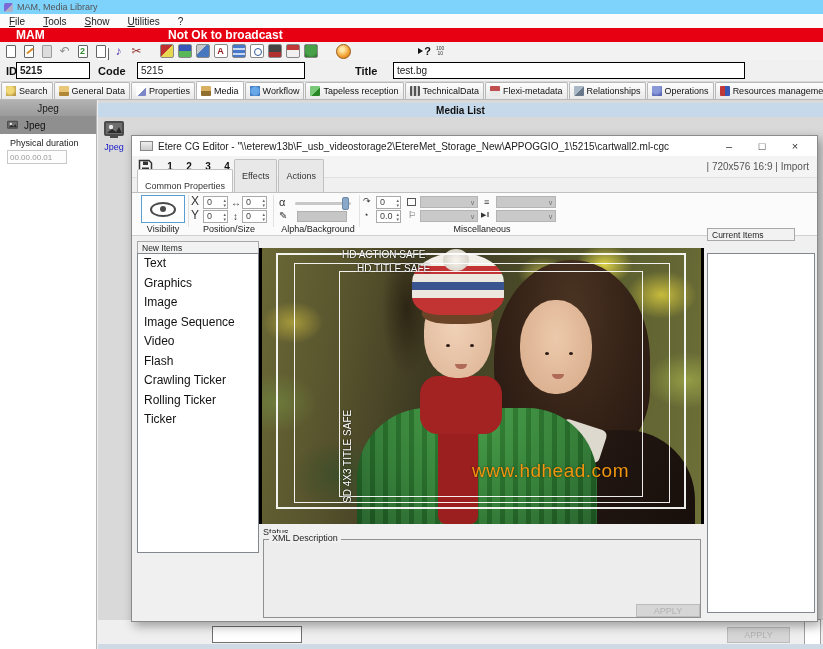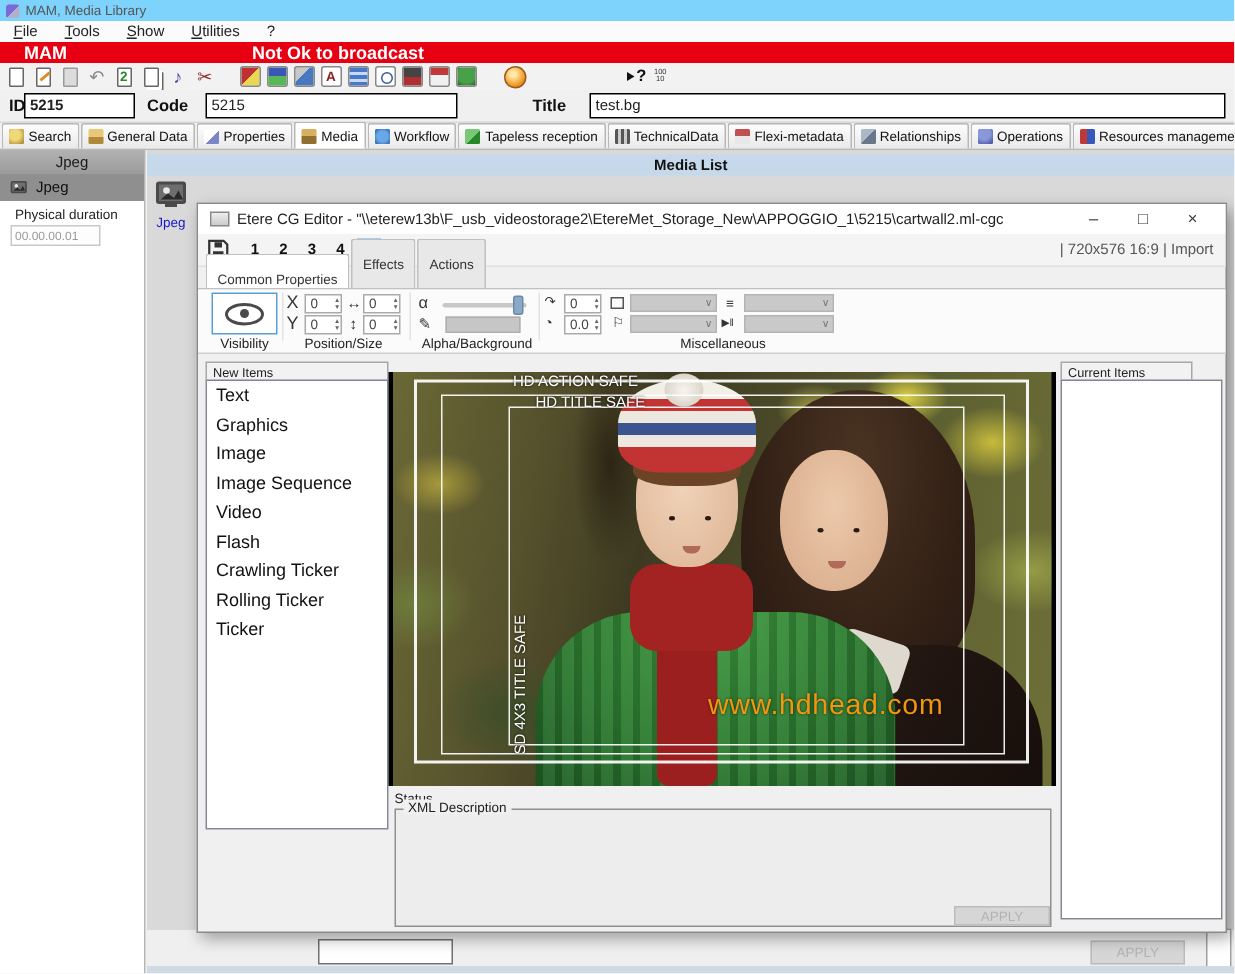--- a/index.html
+++ b/index.html
@@ -42,21 +42,21 @@
 .t-help{margin-left:66px;font-weight:bold;font-size:11px;color:#111;}
 .tri{width:0;height:0;border-left:5px solid #111;border-top:3px solid transparent;border-bottom:3px solid transparent;margin-right:1px;}
 .t-count{font-size:5px;line-height:5px;white-space:pre;color:#333;margin-left:4px;text-align:center;}
 
 
 .fieldrow{left:0;top:60px;width:823px;height:22px;background:#f0f0f0;border-bottom:1px solid #d8d8d8;}
 .flabel{position:absolute;top:5px;font-size:11px;font-weight:bold;color:#111;}
 .finput{position:absolute;top:2px;height:17px;border:1px solid #000000;background:#fff;font-size:10px;padding:0 3px;color:#222;}
 #id-input{left:16px;width:74px;font-weight:bold;}
 #code-input{left:137px;width:168px;}
-#title-input{left:393px;width:424px;}
+#title-input{left:393px;width:352px;}
 
 
 .tabbar{left:0;top:82px;width:823px;height:18px;background:#f0f0f0;display:flex;align-items:flex-end;border-bottom:1px solid #b8b8b8;}
 .tab{display:inline-flex;align-items:center;gap:3px;padding:2px 4px;height:17px;border:1px solid #b8b8b8;border-bottom:none;background:linear-gradient(#fdfdfd,#e9e9e9);font-size:9px;white-space:nowrap;margin-left:1px;border-radius:2px 2px 0 0;}
 .tab.active{background:#fff;height:18px;}
 .tico{width:10px;height:10px;border-radius:1px;display:inline-block;}
 .c0{background:radial-gradient(circle at 40% 40%,#f0d878 40%,#a07828);}
 .c1{background:linear-gradient(#e8c878 55%,#b08838 55%);}
 .c2{background:linear-gradient(135deg,#fff 55%,#7a86c8 55%);}
 .c3{background:linear-gradient(#d8b060 50%,#907030 50%);}
@@ -443,17 +443,17 @@
       <div class="safe-label" style="left:98px;top:15px">HD TITLE SAFE</div>
       <div class="safe-label sd-vert">SD 4X3 TITLE SAFE</div>
       <div class="watermark">www.hdhead.com</div>
     </div>
 
     <div class="status-label">Status</div>
     <div class="xml-label">XML Description</div>
     <div class="xml-box"></div>
     <div class="xml-apply btn-disabled">APPLY</div>
 
-    <div class="list-header" style="left:575px;top:105px;width:88px">Current Items</div>
+    <div class="list-header" style="left:575px;top:92px;width:88px">Current Items</div>
     <div class="list-box" style="left:575px;top:117px;width:108px;height:360px"></div>
   </div>
 
 </div>
 
 </body></html>

